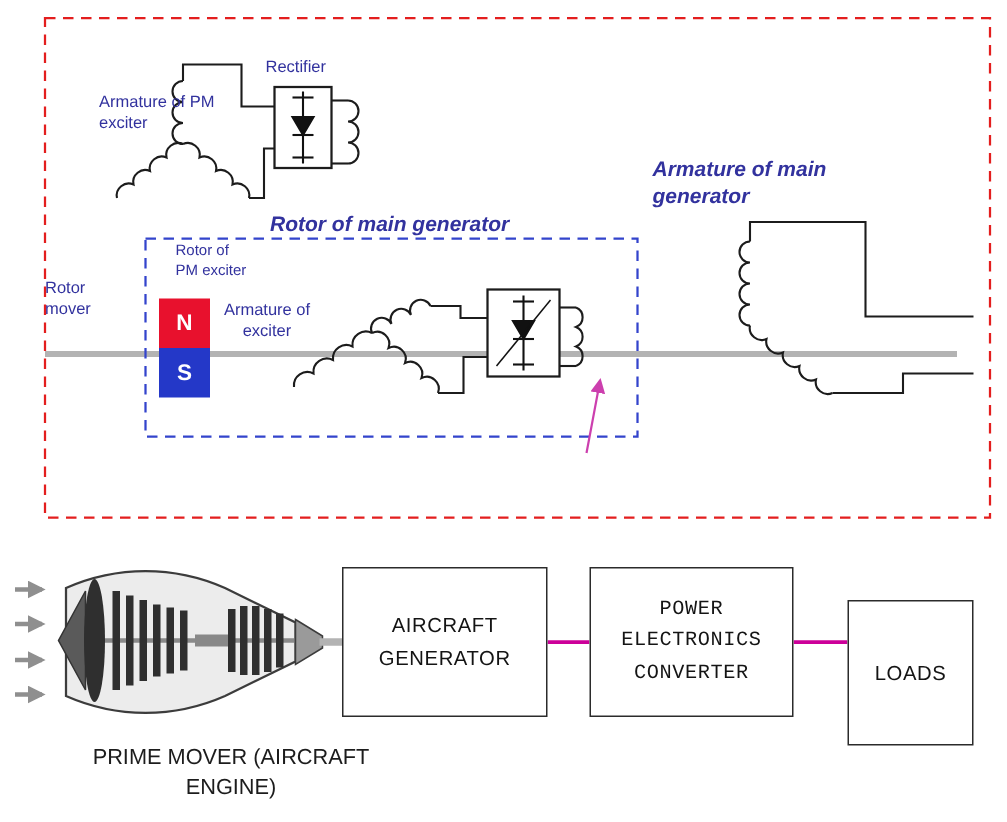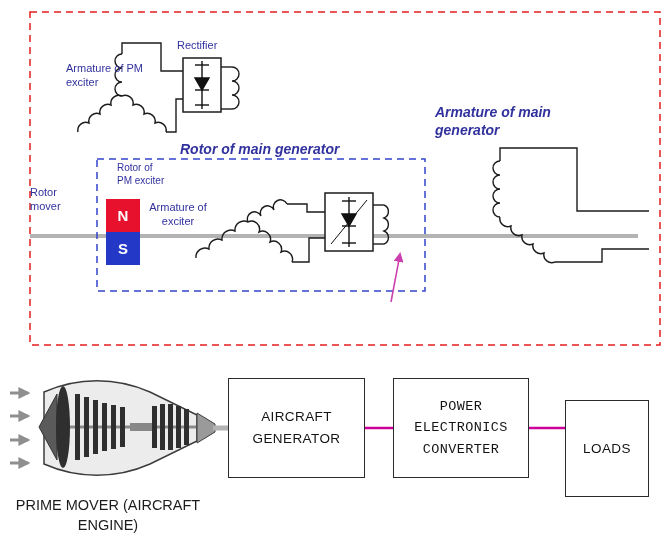--- a/index.html
+++ b/index.html
@@ -23,20 +23,21 @@
   .magnet.s { background:#2438c8; }
   .block {
     position:absolute; background:#fff; border:1.4px solid #2b2b2b;
     display:flex; align-items:center; justify-content:center; text-align:center;
     color:#141414; font-size:13.5px; line-height:1.6; letter-spacing:0.4px;
     padding:4px; box-sizing:border-box;
   }
   .caption {
     position:absolute; color:#1c1c1c; font-size:14.5px; text-align:center;
     line-height:1.35;
+    margin-left:46px;
   }
 </style>
 </head>
 <body>
 
 <div class="canvas">
 
   <svg class="layer" width="671" height="548" viewBox="0 0 671 548">
     <defs>
       <marker id="mArrowMagenta" viewBox="0 0 10 10" refX="8" refY="5" markerWidth="10" markerHeight="10" orient="auto" markerUnits="userSpaceOnUse">

